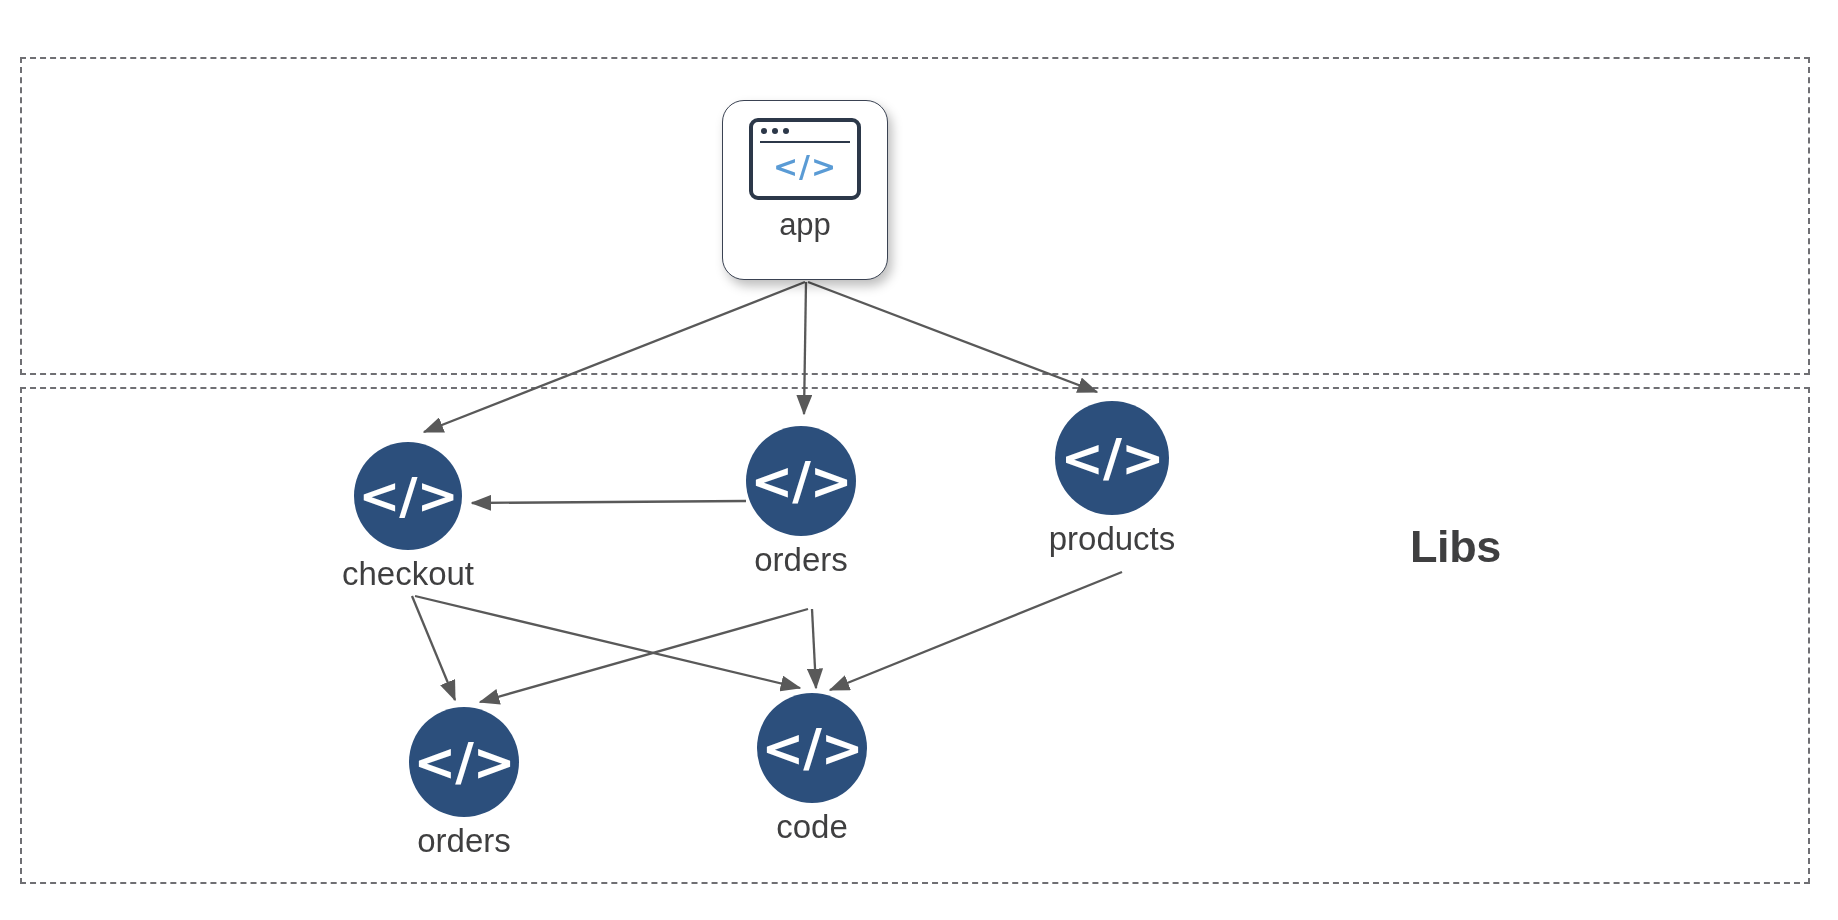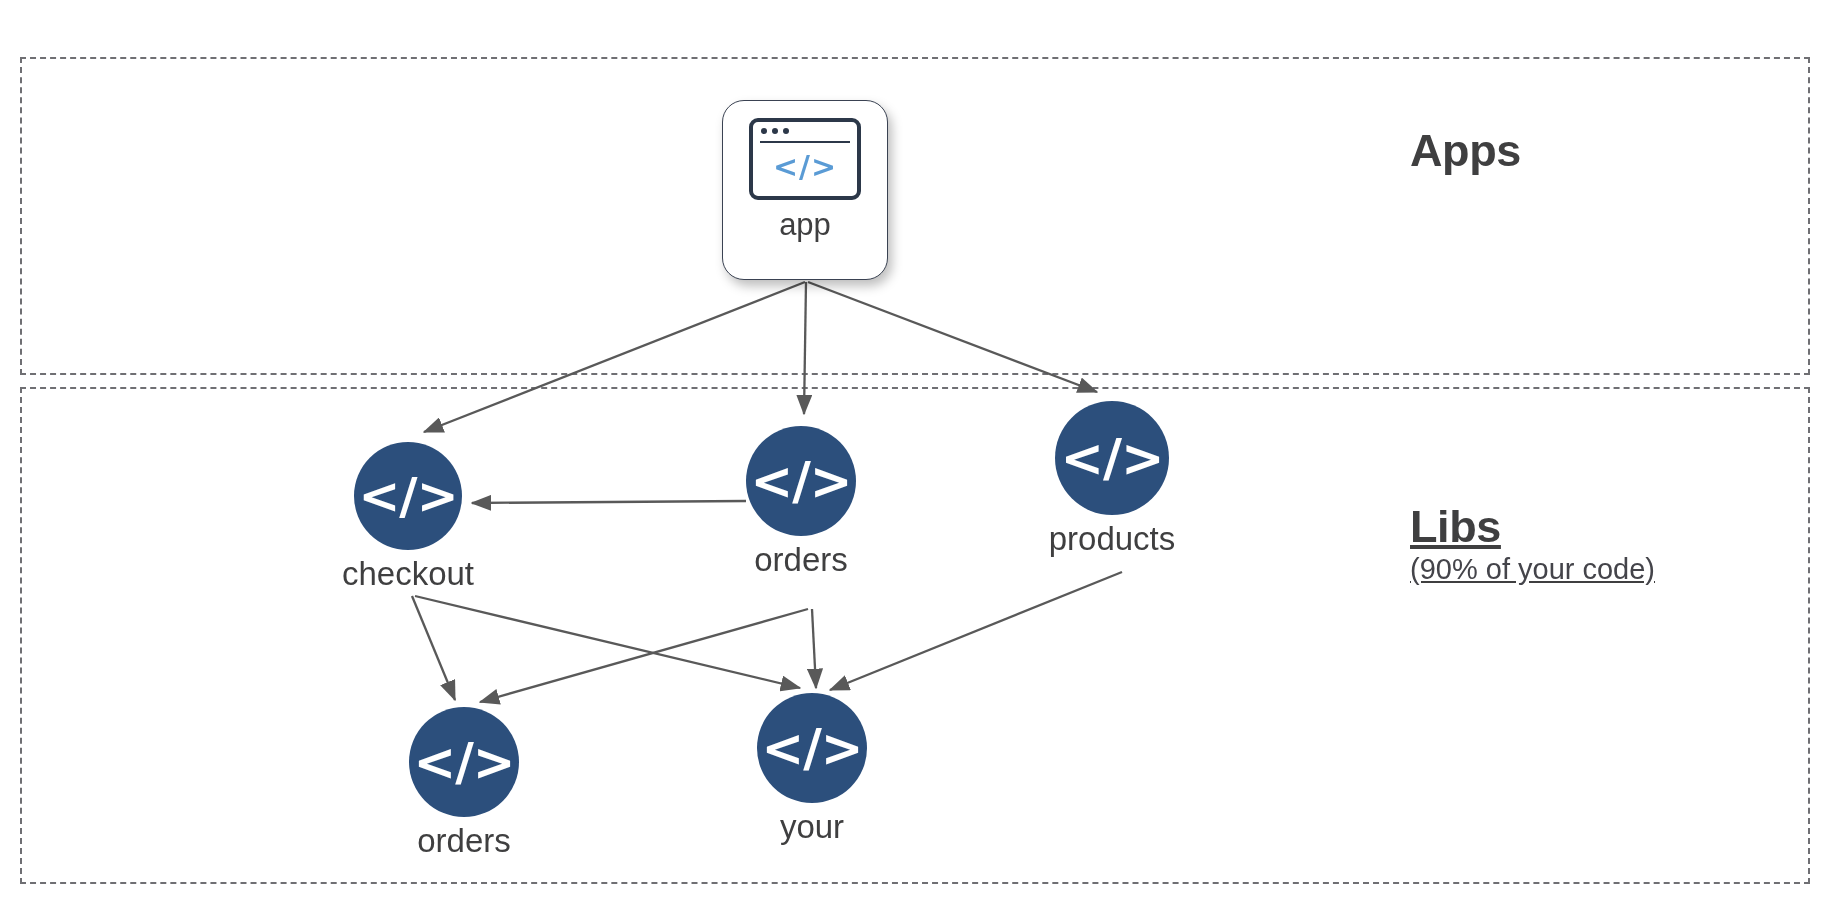--- a/index.html
+++ b/index.html
@@ -61,22 +61,21 @@
     line-height: 1.28;
     display: block;
     color: #44444a;
   }
   #caption-apps {
     left: 1410px;
     top: 127px;
   }
   #caption-libs {
     left: 1410px;
-    top: 503px;
-    text-decoration: underline;
+    top: 523px;
   }
   #caption-libs .zc-sub {
     font-size: 29px;
   }
 
   
   #edges {
     position: absolute;
     left: 0; top: 0;
     width: 1838px;
@@ -244,25 +243,23 @@
       <div class="lib-node" style="left: 349px; top: 707px; width: 230px;">
         <div class="lib-circle" style="width: 110px; height: 110px;">
           <span style="font-size: 51px;">&lt;/&gt;</span>
         </div>
         <div class="lib-label">orders</div>
       </div>
       <div class="lib-node" style="left: 697px; top: 693px; width: 230px;">
         <div class="lib-circle" style="width: 110px; height: 110px;">
           <span style="font-size: 51px;">&lt;/&gt;</span>
         </div>
-        <div class="lib-label">your</div>
+        <div class="lib-label">code</div>
       </div>
     </div>
 
   <div class="zone-caption" id="caption-apps">
-    <span class="zc-title">Apps</span>
   </div>
   <div class="zone-caption" id="caption-libs">
     <span class="zc-title">Libs</span>
-    <span class="zc-sub">(90% of your code)</span>
   </div>
 
 </div>
 
 </body></html>

